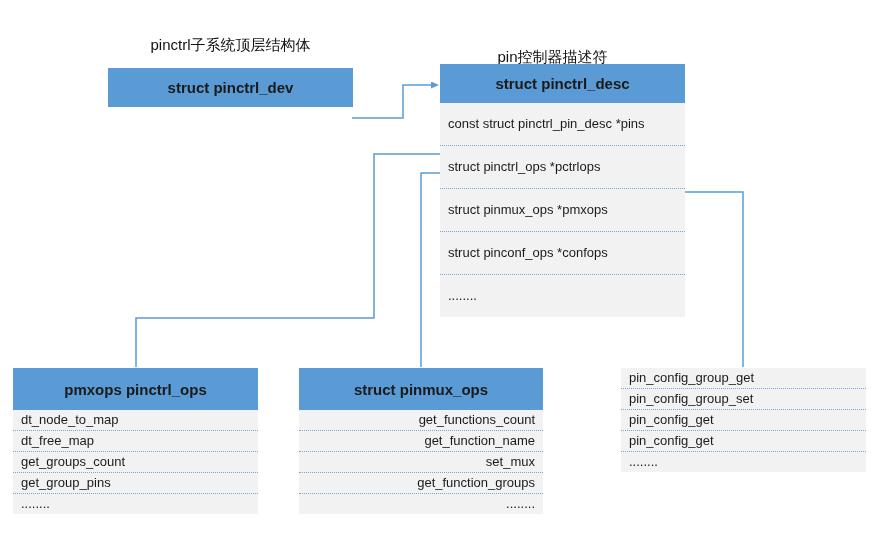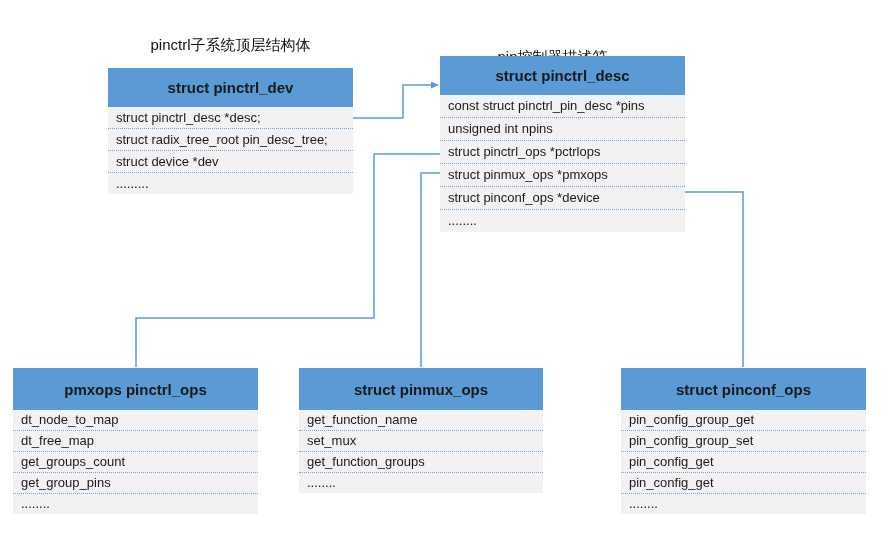--- a/index.html
+++ b/index.html
@@ -38,29 +38,29 @@
   }
   .rows .row {
     font-size: 13px;
     color: var(--text);
     padding: 3px 8px 2px 8px;
     line-height: 16px;
   }
   .rows .row:not(:last-child) { border-bottom: 1px dotted var(--divider); }
 
   #box-dev  { left: 108px; top: 68px; width: 245px; }
-  #box-desc { left: 440px; top: 56px; width: 245px; }
+  #box-desc { left: 440px; top: 64px; width: 245px; }
   #box-ctrl { left: 13px;  top: 368px; width: 245px; }
-  #box-mux  { left: 299px; top: 368px; width: 244px; }
+  #box-mux  { left: 299px; top: 368px; width: 244px; text-align: right; }
   #box-conf { left: 621px; top: 368px; width: 245px; }
 
   #box-dev .struct-header, #box-desc .struct-header { height: 39px; }
   #box-ctrl .struct-header, #box-mux .struct-header, #box-conf .struct-header { height: 42px; }
 
-  #box-desc .rows .row { line-height: 14px; padding: 4px 8px; }
+  #box-desc .rows .row { line-height: 14px; padding: 14px 8px; }
   #box-ctrl .rows .row, #box-mux .rows .row, #box-conf .rows .row { padding: 2px 8px; }
 
   svg.connectors {
     position: absolute; left: 0; top: 0;
     width: 896px; height: 545px;
     pointer-events: none;
   }
   svg.connectors path.connector {
     fill: none;
     stroke: var(--connector);
@@ -83,63 +83,56 @@
     <path class="connector" d="M440 173 H421 V367"></path>
     <path class="connector" d="M685 192 H743 V367"></path>
   </svg>
 
   <div class="diagram-label" id="label-dev">pinctrl子系统顶层结构体</div>
 
   <div class="diagram-label" id="label-desc">pin控制器描述符</div>
 
   <div class="struct-box" id="box-dev">
     <div class="struct-header">struct pinctrl_dev</div>
-    <div class="rows">
-        <div class="row">struct pinctrl_desc *desc;</div>
-        <div class="row">struct radix_tree_root pin_desc_tree;</div>
-        <div class="row">struct device *dev</div>
-        <div class="row">.........</div>
-      </div>
   </div>
 
   <div class="struct-box" id="box-desc">
     <div class="struct-header">struct pinctrl_desc</div>
     <div class="rows">
         <div class="row">const struct pinctrl_pin_desc *pins</div>
-        <div class="row">unsigned int npins</div>
         <div class="row">struct pinctrl_ops *pctrlops</div>
         <div class="row">struct pinmux_ops *pmxops</div>
-        <div class="row">struct pinconf_ops *device</div>
+        <div class="row">struct pinconf_ops *confops</div>
         <div class="row">........</div>
       </div>
   </div>
 
   <div class="struct-box" id="box-ctrl">
     <div class="struct-header">pmxops pinctrl_ops</div>
     <div class="rows">
         <div class="row">dt_node_to_map</div>
         <div class="row">dt_free_map</div>
         <div class="row">get_groups_count</div>
         <div class="row">get_group_pins</div>
         <div class="row">........</div>
       </div>
   </div>
 
   <div class="struct-box" id="box-mux">
     <div class="struct-header">struct pinmux_ops</div>
     <div class="rows">
+        <div class="row">get_functions_count</div>
         <div class="row">get_function_name</div>
         <div class="row">set_mux</div>
         <div class="row">get_function_groups</div>
         <div class="row">........</div>
       </div>
   </div>
 
   <div class="struct-box" id="box-conf">
-    <div class="struct-header">struct pinconf_ops</div>
     <div class="rows">
         <div class="row">pin_config_group_get</div>
         <div class="row">pin_config_group_set</div>
         <div class="row">pin_config_get</div>
         <div class="row">pin_config_get</div>
         <div class="row">........</div>
       </div>
   </div>
 
 </div>

